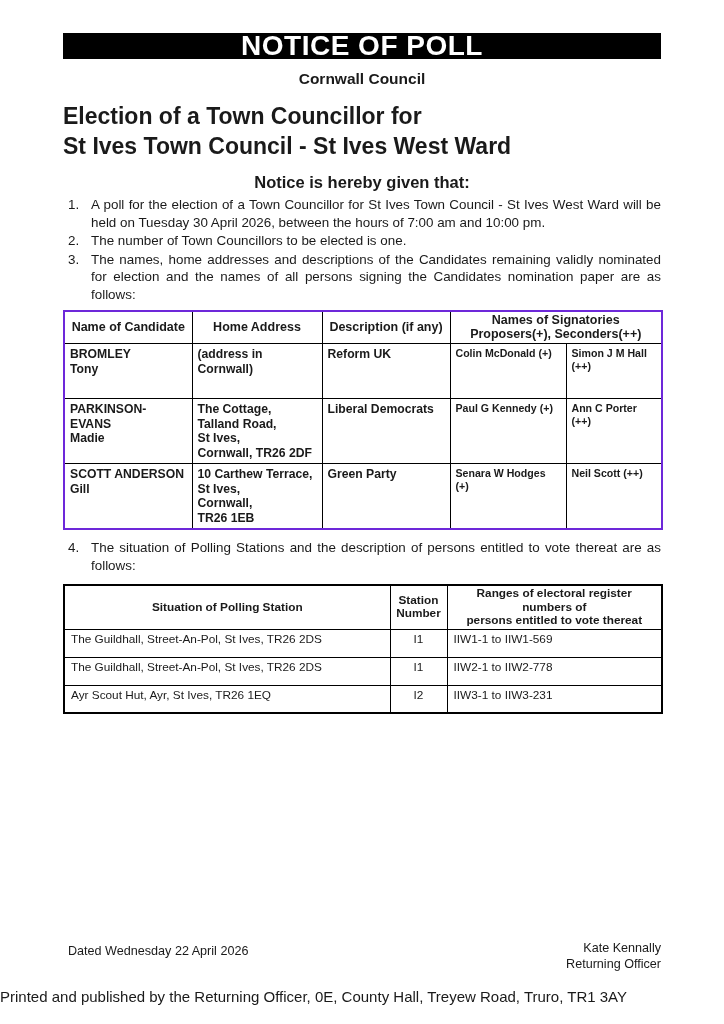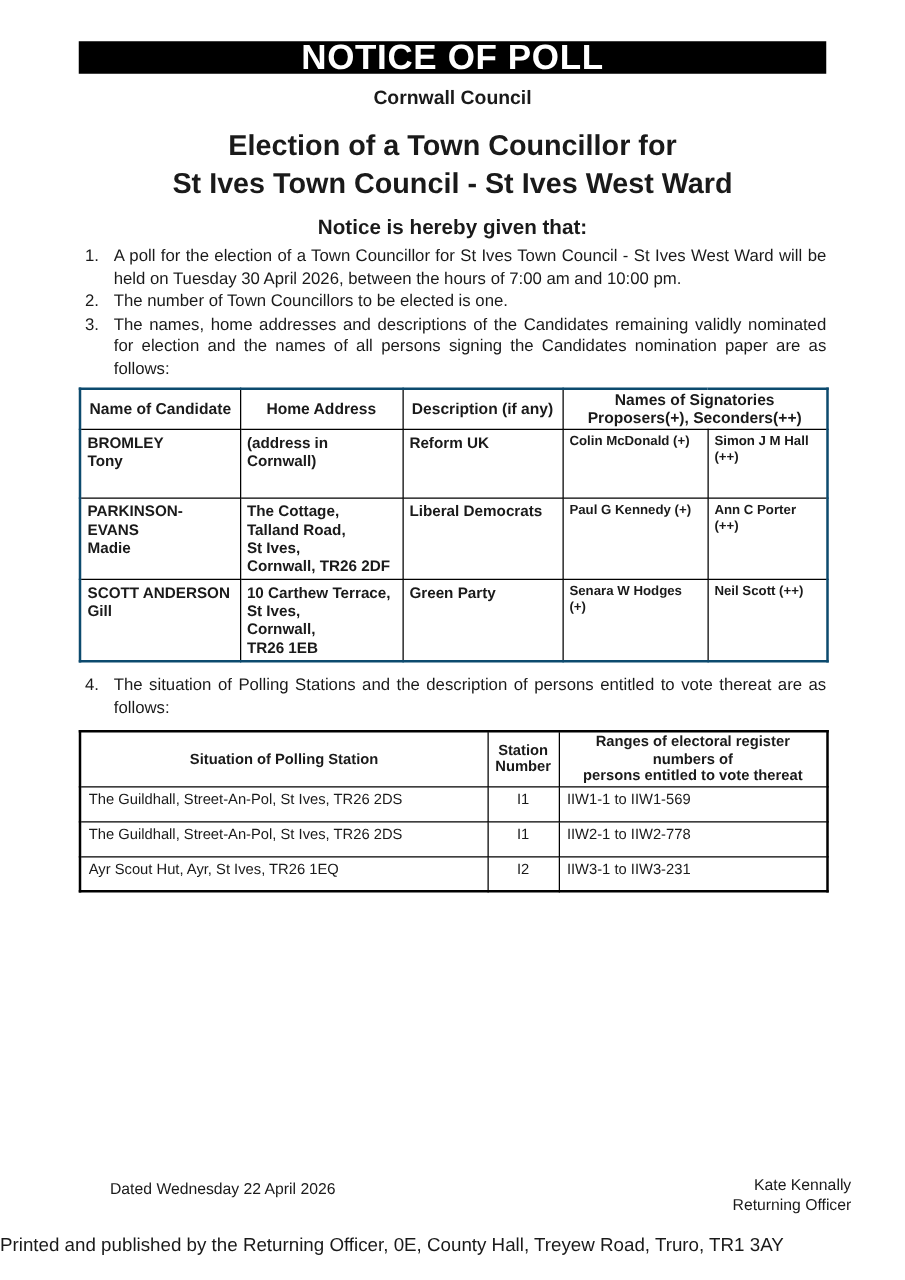--- a/index.html
+++ b/index.html
@@ -31,21 +31,20 @@
     letter-spacing: 0.5px;
   }
   .council {
     margin-top: 11px;
     text-align: center;
     font-size: 15.5px;
     font-weight: bold;
   }
   .election-title {
     margin-top: 13px;
-    text-align: center;
     font-size: 23px;
     font-weight: bold;
     line-height: 30px;
   }
   .given-that {
     margin-top: 12px;
     text-align: center;
     font-size: 16.5px;
     font-weight: bold;
   }
@@ -57,21 +56,21 @@
     margin-bottom: 1px;
   }
   .list-item .num { width: 17px; flex: none; margin-left: 5px; }
   .list-item .itext { flex: 1; text-align: justify; margin-left: 6px; }
 
   table {
     border-collapse: collapse;
     width: 598px;
     table-layout: fixed;
   }
-  .cand-table { margin-top: 7px; border: 2px solid #0c4a6e; }
+  .cand-table { margin-top: 7px; border: 2px solid #6d28d9; }
   .cand-table th, .cand-table td {
     border: 1px solid #000;
     vertical-align: top;
     padding: 3px 5px;
   }
   .cand-table th {
     font-size: 12.5px;
     font-weight: bold;
     text-align: center;
     vertical-align: middle;
@@ -108,21 +107,20 @@
 
   .sign-block {
     position: absolute;
     top: 940px; left: 63px;
     width: 598px;
     display: flex;
     justify-content: space-between;
     align-items: flex-start;
     font-size: 12.6px;
     line-height: 16px;
-    margin-left: 20px;
   }
   .sign-block .dated { margin-top: 3px; margin-left: 5px; }
   .sign-block .officer { text-align: right; }
   .printed-line {
     position: absolute;
     top: 988px; left: 0;
     width: 724px;
     text-align: left;
     font-size: 15px;
   }

